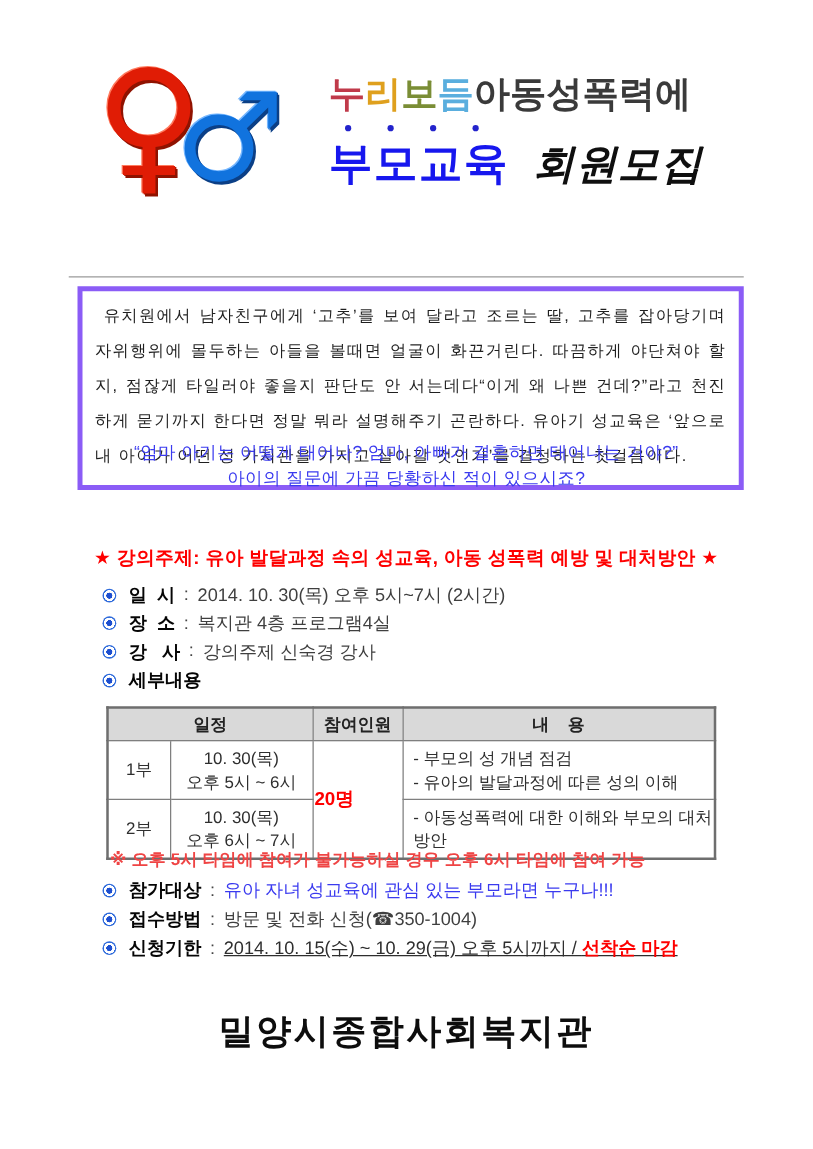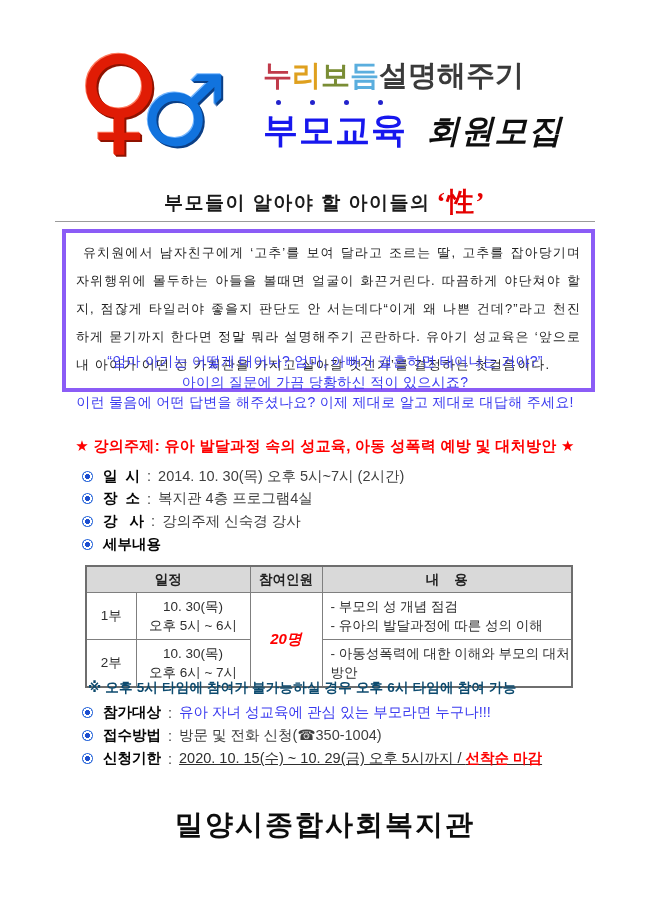--- a/index.html
+++ b/index.html
@@ -54,26 +54,26 @@
 
   
   .table-wrap{position:absolute;top:565px;left:85px;width:486px;}
   table{border-collapse:collapse;width:100%;table-layout:fixed;}
   th,td{border:1px solid #7f7f7f;}
   table{border:2px solid #6e6e6e;}
   th{background:#d9d9d9;font-size:13.5px;font-weight:600;color:#222;height:23px;white-space:pre;}
   td{font-size:13.5px;color:#2e2e2e;}
   td.part{text-align:center;height:44px;}
   td.time{text-align:center;white-space:pre-line;line-height:19px;margin-left:28px;}
-  td.cap{text-align:center;color:#fe0000;font-weight:bold;font-size:15px;font-style:italic;}
+  td.cap{text-align:left;color:#fe0000;font-weight:bold;font-size:15px;}
   td.cont{padding-left:8px;white-space:pre-line;line-height:19px;}
 
   
   .note{position:absolute;top:679px;left:88px;width:500px;text-align:left;
-        color:#0c4a6e;font-weight:bold;font-size:13.5px;letter-spacing:0.2px;}
+        color:#ef4444;font-weight:bold;font-size:13.5px;letter-spacing:0.2px;}
 
   
   .info{position:absolute;top:701px;left:82px;}
   .irow{display:flex;align-items:center;height:23.2px;font-size:14.5px;}
   .blue{color:#3a3aef;}
   .uline{text-decoration:underline;color:#2e2e2e;}
   .uline .red{color:#fe0000;font-weight:bold;}
 
   
   .footer{position:absolute;top:806px;left:0;width:100%;text-align:center;
@@ -83,44 +83,40 @@
 <body>
 
 <div class="page">
 
   <div class="logo">
     <span class="sym female">♀</span>
     <span class="sym male">♂</span>
   </div>
 
   <div class="header-text">
-    <div class="org-line"><span style="color: rgb(192, 58, 74);">누</span><span style="color: rgb(223, 160, 30);">리</span><span style="color: rgb(122, 141, 53);">보</span><span style="color: rgb(90, 174, 222);">듬</span><span>설명해주기</span></div>
+    <div class="org-line"><span style="color: rgb(192, 58, 74);">누</span><span style="color: rgb(223, 160, 30);">리</span><span style="color: rgb(122, 141, 53);">보</span><span style="color: rgb(90, 174, 222);">듬</span><span>아동성폭력에</span></div>
     <div class="dots">
         <i></i>
         <i></i>
         <i></i>
         <i></i>
       </div>
     <div class="title-line">
       <span class="t-blue">부모교육</span>
       <span class="t-black">회원모집</span>
     </div>
   </div>
 
-  <div class="subtitle">
-    <span>부모들이 알아야 할 아이들의</span><span class="sex">‘性’</span>
-  </div>
   <div class="rule"></div>
 
   <div class="intro">유치원에서 남자친구에게 ‘고추’를 보여 달라고 조르는 딸, 고추를 잡아당기며 자위행위에 몰두하는 아들을 볼때면 얼굴이 화끈거린다. 따끔하게 야단쳐야 할지, 점잖게 타일러야 좋을지 판단도 안 서는데다“이게 왜 나쁜 건데?”라고 천진하게 묻기까지 한다면 정말 뭐라 설명해주기 곤란하다. 유아기 성교육은 ‘앞으로 내 아이가 어떤 성 가치관을 가지고 살아갈 것인가’를 결정하는 첫걸음이다.</div>
 
   <div class="questions">
     <div>“엄마 아기는 어떻게 태어나? 엄마, 아빠가 결혼하면 태어나는 거야?”</div>
     <div>아이의 질문에 가끔 당황하신 적이 있으시죠?</div>
-    <div>이런 물음에 어떤 답변을 해주셨나요? 이제 제대로 알고 제대로 대답해 주세요!</div>
   </div>
 
   <div class="lecture">★ 강의주제: 유아 발달과정 속의 성교육, 아동 성폭력 예방 및 대처방안 ★</div>
 
   <div class="details">
     <div class="drow">
       <span class="bullet"></span>
       <span class="dlabel">일  시</span>
       <span class="dsep">:</span>
       <span class="dvalue">2014. 10. 30(목) 오후 5시~7시 (2시간)</span>
@@ -187,19 +183,19 @@
     <div class="irow">
       <span class="bullet"></span>
       <span class="dlabel">접수방법</span>
       <span class="dsep">:</span>
       <span class="dvalue">방문 및 전화 신청(☎350-1004)</span>
     </div>
     <div class="irow">
       <span class="bullet"></span>
       <span class="dlabel">신청기한</span>
       <span class="dsep">:</span>
-      <span class="dvalue uline"><span>2020. 10. 15(수) ~ 10. 29(금) 오후 5시까지 / </span><span class="red">선착순 마감</span></span>
+      <span class="dvalue uline"><span>2014. 10. 15(수) ~ 10. 29(금) 오후 5시까지 / </span><span class="red">선착순 마감</span></span>
     </div>
   </div>
 
   <div class="footer">밀양시종합사회복지관</div>
 
 </div>
 
 </body></html>

